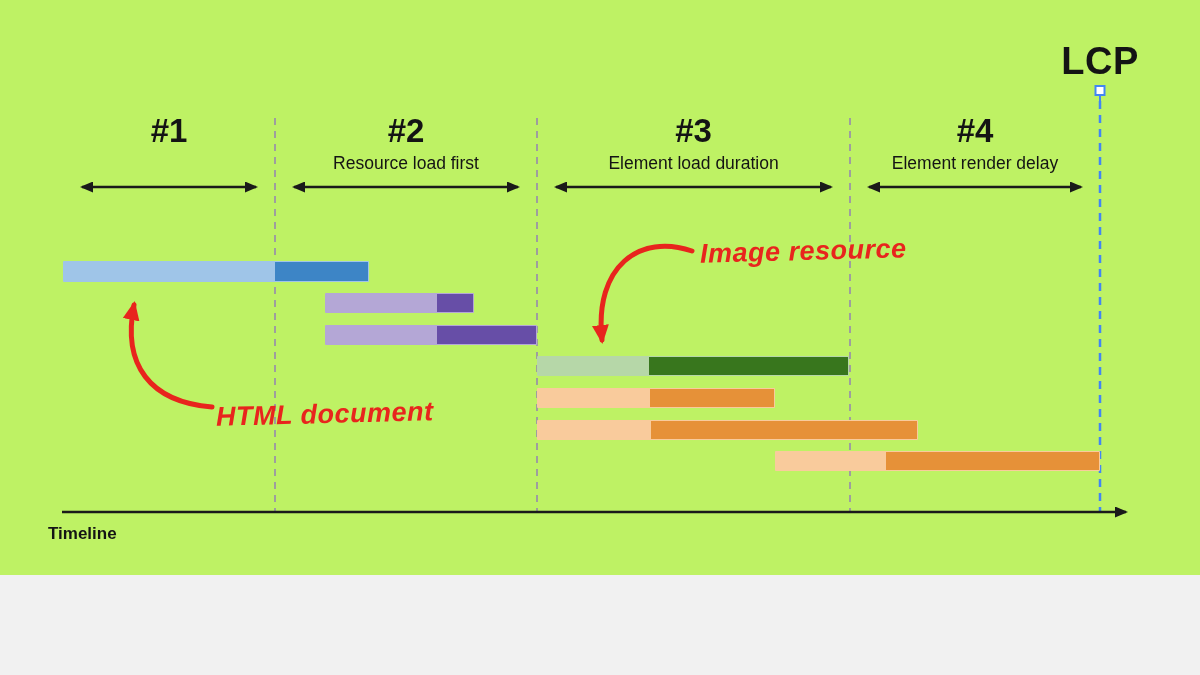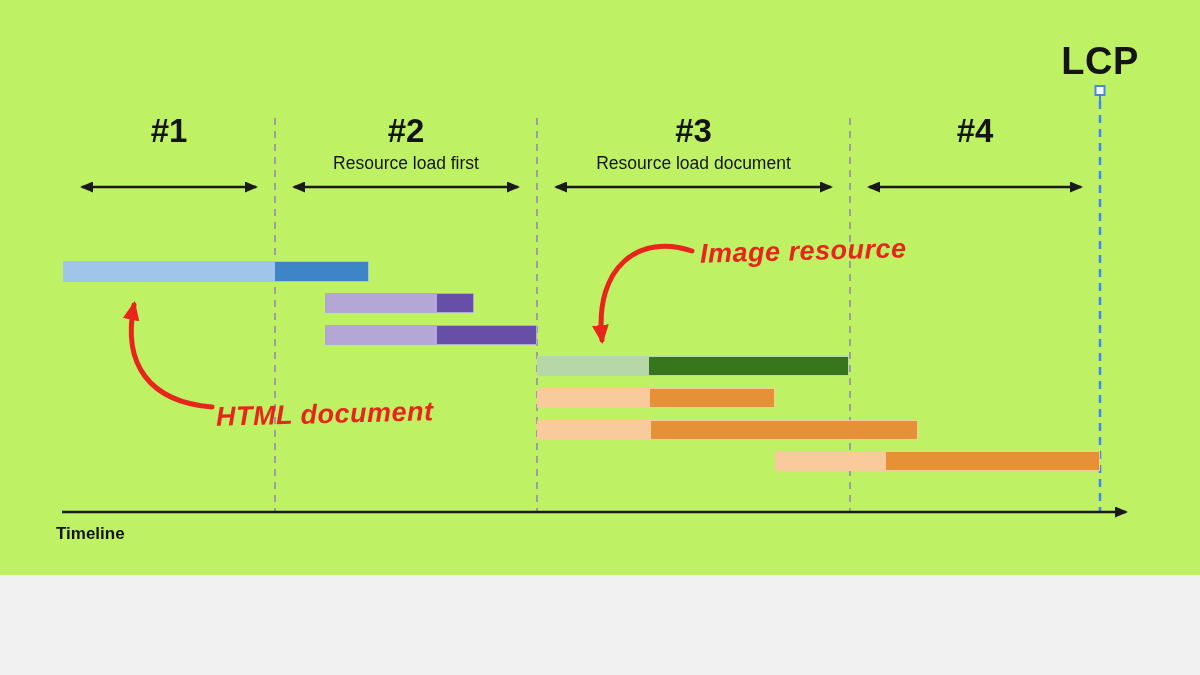--- a/index.html
+++ b/index.html
@@ -16,21 +16,21 @@
   .phase-num{font-size:33px;font-weight:700;line-height:38px;color:#141414;}
   .phase-sub{font-size:17.5px;font-weight:500;line-height:22px;margin-top:2px;color:#141414;}
   .bar{position:absolute;border-radius:1px;}
   .bar .dark-seg{position:absolute;top:1px;bottom:1px;right:1px;}
   .annot{
     position:absolute;color:#e8251d;font-style:italic;font-weight:600;
     font-size:27px;letter-spacing:0.5px;transform:rotate(-1.5deg);white-space:nowrap;
   }
   .annot-html{left:216px;top:399px;}
   .annot-image{left:700px;top:236px;}
-  .timeline-label{position:absolute;left:56px;top:524px;font-size:17px;font-weight:700;color:#141414;text-align:center;}
+  .timeline-label{position:absolute;left:48px;top:524px;font-size:17px;font-weight:700;color:#141414;text-align:center;}
   .legend-strip{position:absolute;left:0;top:575px;width:1200px;height:100px;}
 </style>
 </head>
 <body>
 
 <div id="stage">
 
   <svg id="overlay" viewBox="0 0 1200 675" xmlns="http://www.w3.org/2000/svg">
     <defs>
       <marker id="arrowBlack" markerUnits="userSpaceOnUse" markerWidth="13" markerHeight="11" refX="11" refY="5.5" orient="auto-start-reverse">
@@ -61,24 +61,25 @@
   <div id="phases">
       <div class="phase" style="left: 63px; width: 212px;">
         <div class="phase-num">#1</div>
       </div>
       <div class="phase" style="left: 275px; width: 262px;">
         <div class="phase-num">#2</div>
         <div class="phase-sub">Resource load first</div>
       </div>
       <div class="phase" style="left: 537px; width: 313px;">
         <div class="phase-num">#3</div>
-        <div class="phase-sub">Resource load document</div>
+        <div class="phase-sub">Element load duration</div>
       </div>
       <div class="phase" style="left: 850px; width: 250px;">
         <div class="phase-num">#4</div>
+        <div class="phase-sub">Element render delay</div>
       </div>
     </div>
 
   <div id="bars">
       <div class="bar" style="left: 63px; top: 261px; width: 306px; height: 21px; background: rgb(159, 197, 232);">
         <div class="dark-seg" style="left: 212px; background: rgb(61, 133, 198);"></div>
       </div>
       <div class="bar" style="left: 325px; top: 293px; width: 149px; height: 20px; background: rgb(180, 167, 214);">
         <div class="dark-seg" style="left: 112px; background: rgb(103, 78, 167);"></div>
       </div>

